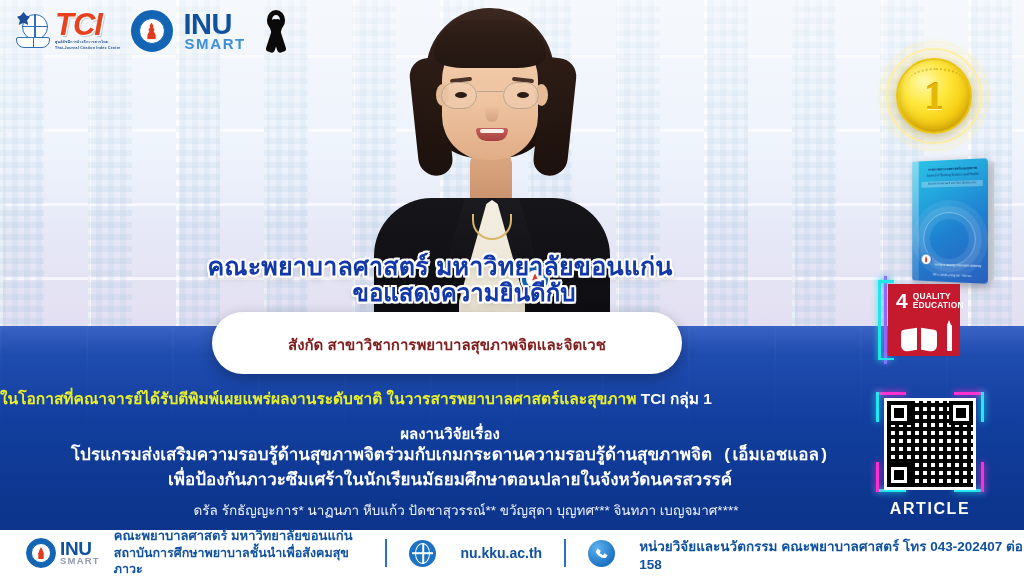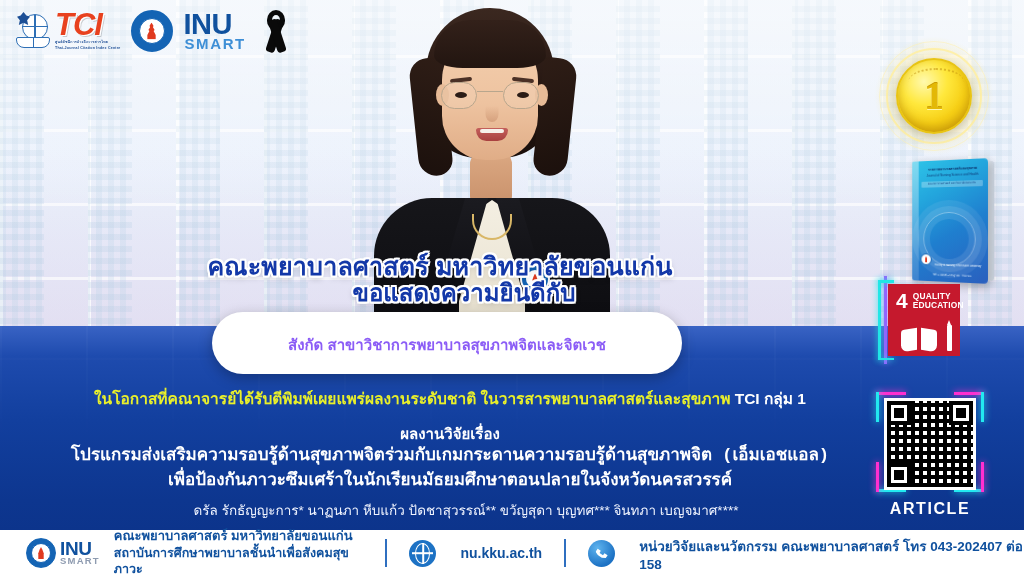--- a/index.html
+++ b/index.html
@@ -289,26 +289,26 @@
     position:absolute; left:212px; top:312px; width:470px; height:62px;
     background:#fff; border-radius:34px; z-index:6;
     box-shadow:0 4px 14px rgba(0,0,0,.28);
     display:flex; flex-direction:column; align-items:center; justify-content:center;
     padding-top:2px;
   }
   .name-card .nm{
     font-size:23px; font-weight:bold; color:#10309b; line-height:1.12;
   }
   .name-card .dept{
-    font-size:15px; font-weight:bold; color:#8b5cf6; line-height:1.2; margin-top:1px;
+    font-size:15px; font-weight:bold; color:#7f1d1d; line-height:1.2; margin-top:1px;
   }
 
   
   .occasion{
-    position:absolute; left:0; top:390px; width:900px; text-align:center; z-index:6;
+    position:absolute; left:0; top:390px; width:900px; text-align:left; z-index:6;
     font-size:15.5px; font-weight:bold; color:#e9f02a; line-height:1.2;
   }
   .occasion .tci-hi{ color:#ffffff; }
 
   
   .research{
     position:absolute; left:0; top:424px; width:900px; text-align:center; z-index:6;
     color:#fff; font-weight:bold;
   }
   .research .label{ font-size:15px; display:block; line-height:1.35; }

